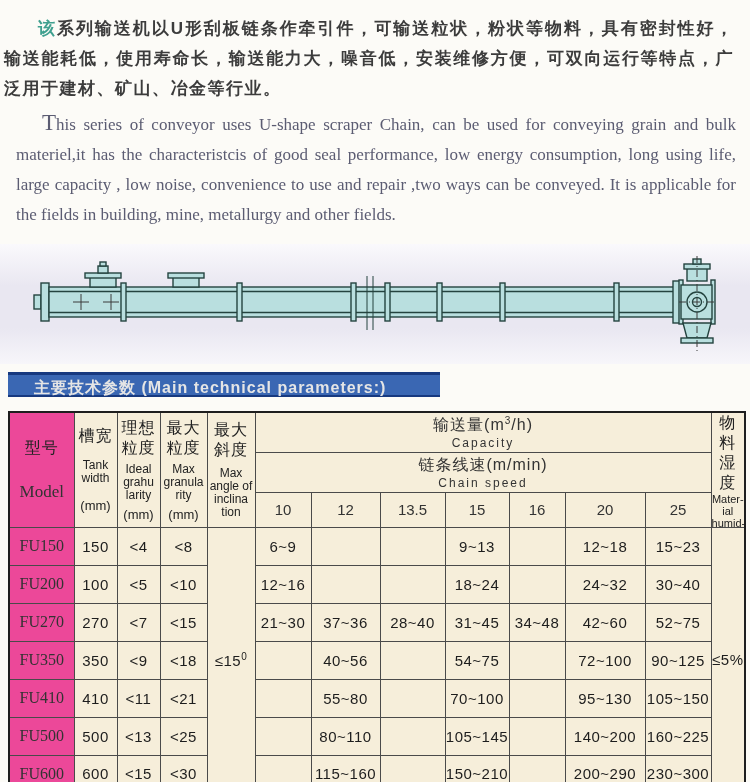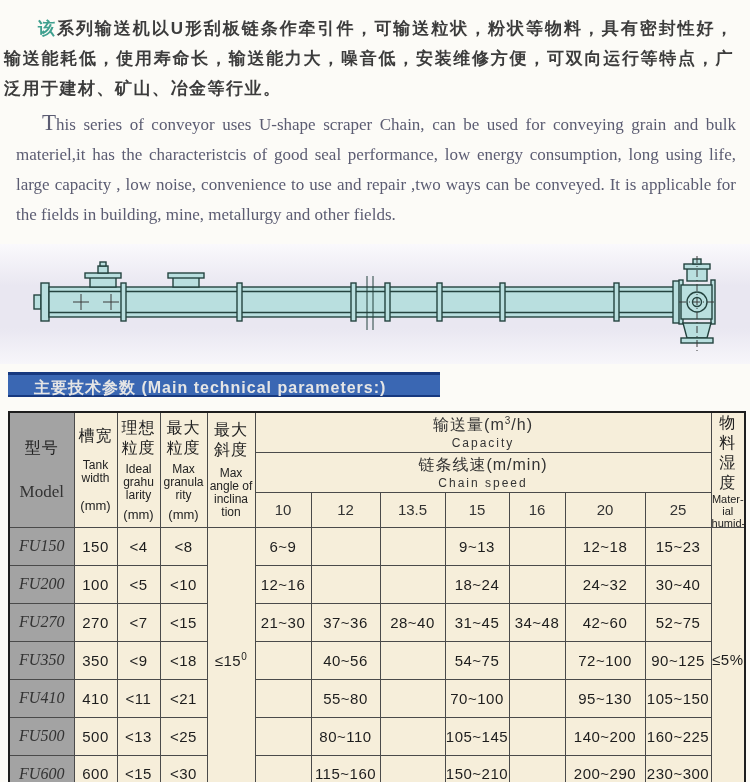--- a/index.html
+++ b/index.html
@@ -46,31 +46,31 @@
     border:2px solid #1e1e1e;background:#f6eeda;
   }
   .params th,.params td{
     border:1px solid #4a4a4a;text-align:center;vertical-align:middle;
     padding:0;overflow:hidden;font-weight:normal;
   }
   .params thead tr:nth-child(1){height:40px;}
   .params thead tr:nth-child(2){height:40px;}
   .params thead tr:nth-child(3){height:35px;padding-left:12px;}
   .params tbody tr{height:38px;}
-  .model-col{background:#a3a3a3;}
+  .model-col{background:#ec4899;}
   .hdr-flex{display:flex;flex-direction:column;justify-content:space-evenly;height:113px;}
   .cjk{font-size:16px;letter-spacing:1px;white-space:pre-line;line-height:20px;color:#222;}
   .sub-en{font-size:12px;white-space:pre-line;line-height:13px;color:#222;}
   .unit{font-size:13px;color:#222;}
   .model-en{font-family:"Liberation Serif","DejaVu Serif",serif;font-size:17px;}
   .cap-cn{font-size:16px;letter-spacing:1px;}
   .cap-cn sup{font-size:10px;}
   .cap-en{font-size:12px;letter-spacing:2px;}
   .speed-num{font-size:15px;}
-  .model-cell{font-family:"Liberation Serif","DejaVu Serif",serif;font-size:16px;font-style:italic;}
+  .model-cell{font-family:"Liberation Serif","DejaVu Serif",serif;font-size:16px;}
   .num{font-size:15px;color:#1d1d1d;letter-spacing:0.5px;}
   .incline-cell sup{font-size:10px;}
   .humidity-hdr .sub-en{font-size:11px;line-height:12px;}
 </style>
 </head>
 <body>
 
 <p class="cn-para"><span class="cn-first">该</span><span>系列输送机以U形刮板链条作牵引件，可输送粒状，粉状等物料，具有密封性好，输送能耗低，使用寿命长，输送能力大，噪音低，安装维修方便，可双向运行等特点，广泛用于建材、矿山、冶金等行业。</span></p>
 
 <p class="en-para"><span class="en-first">T</span><span>his series of conveyor uses U-shape scraper Chain, can be used for conveying grain and bulk materiel,it has the characteristcis of good seal  performance, low energy consumption, long using life, large capacity , low noise, convenience to use and repair ,two ways can be conveyed.  It is applicable for the fields in building, mine, metallurgy and other fields.</span></p>

